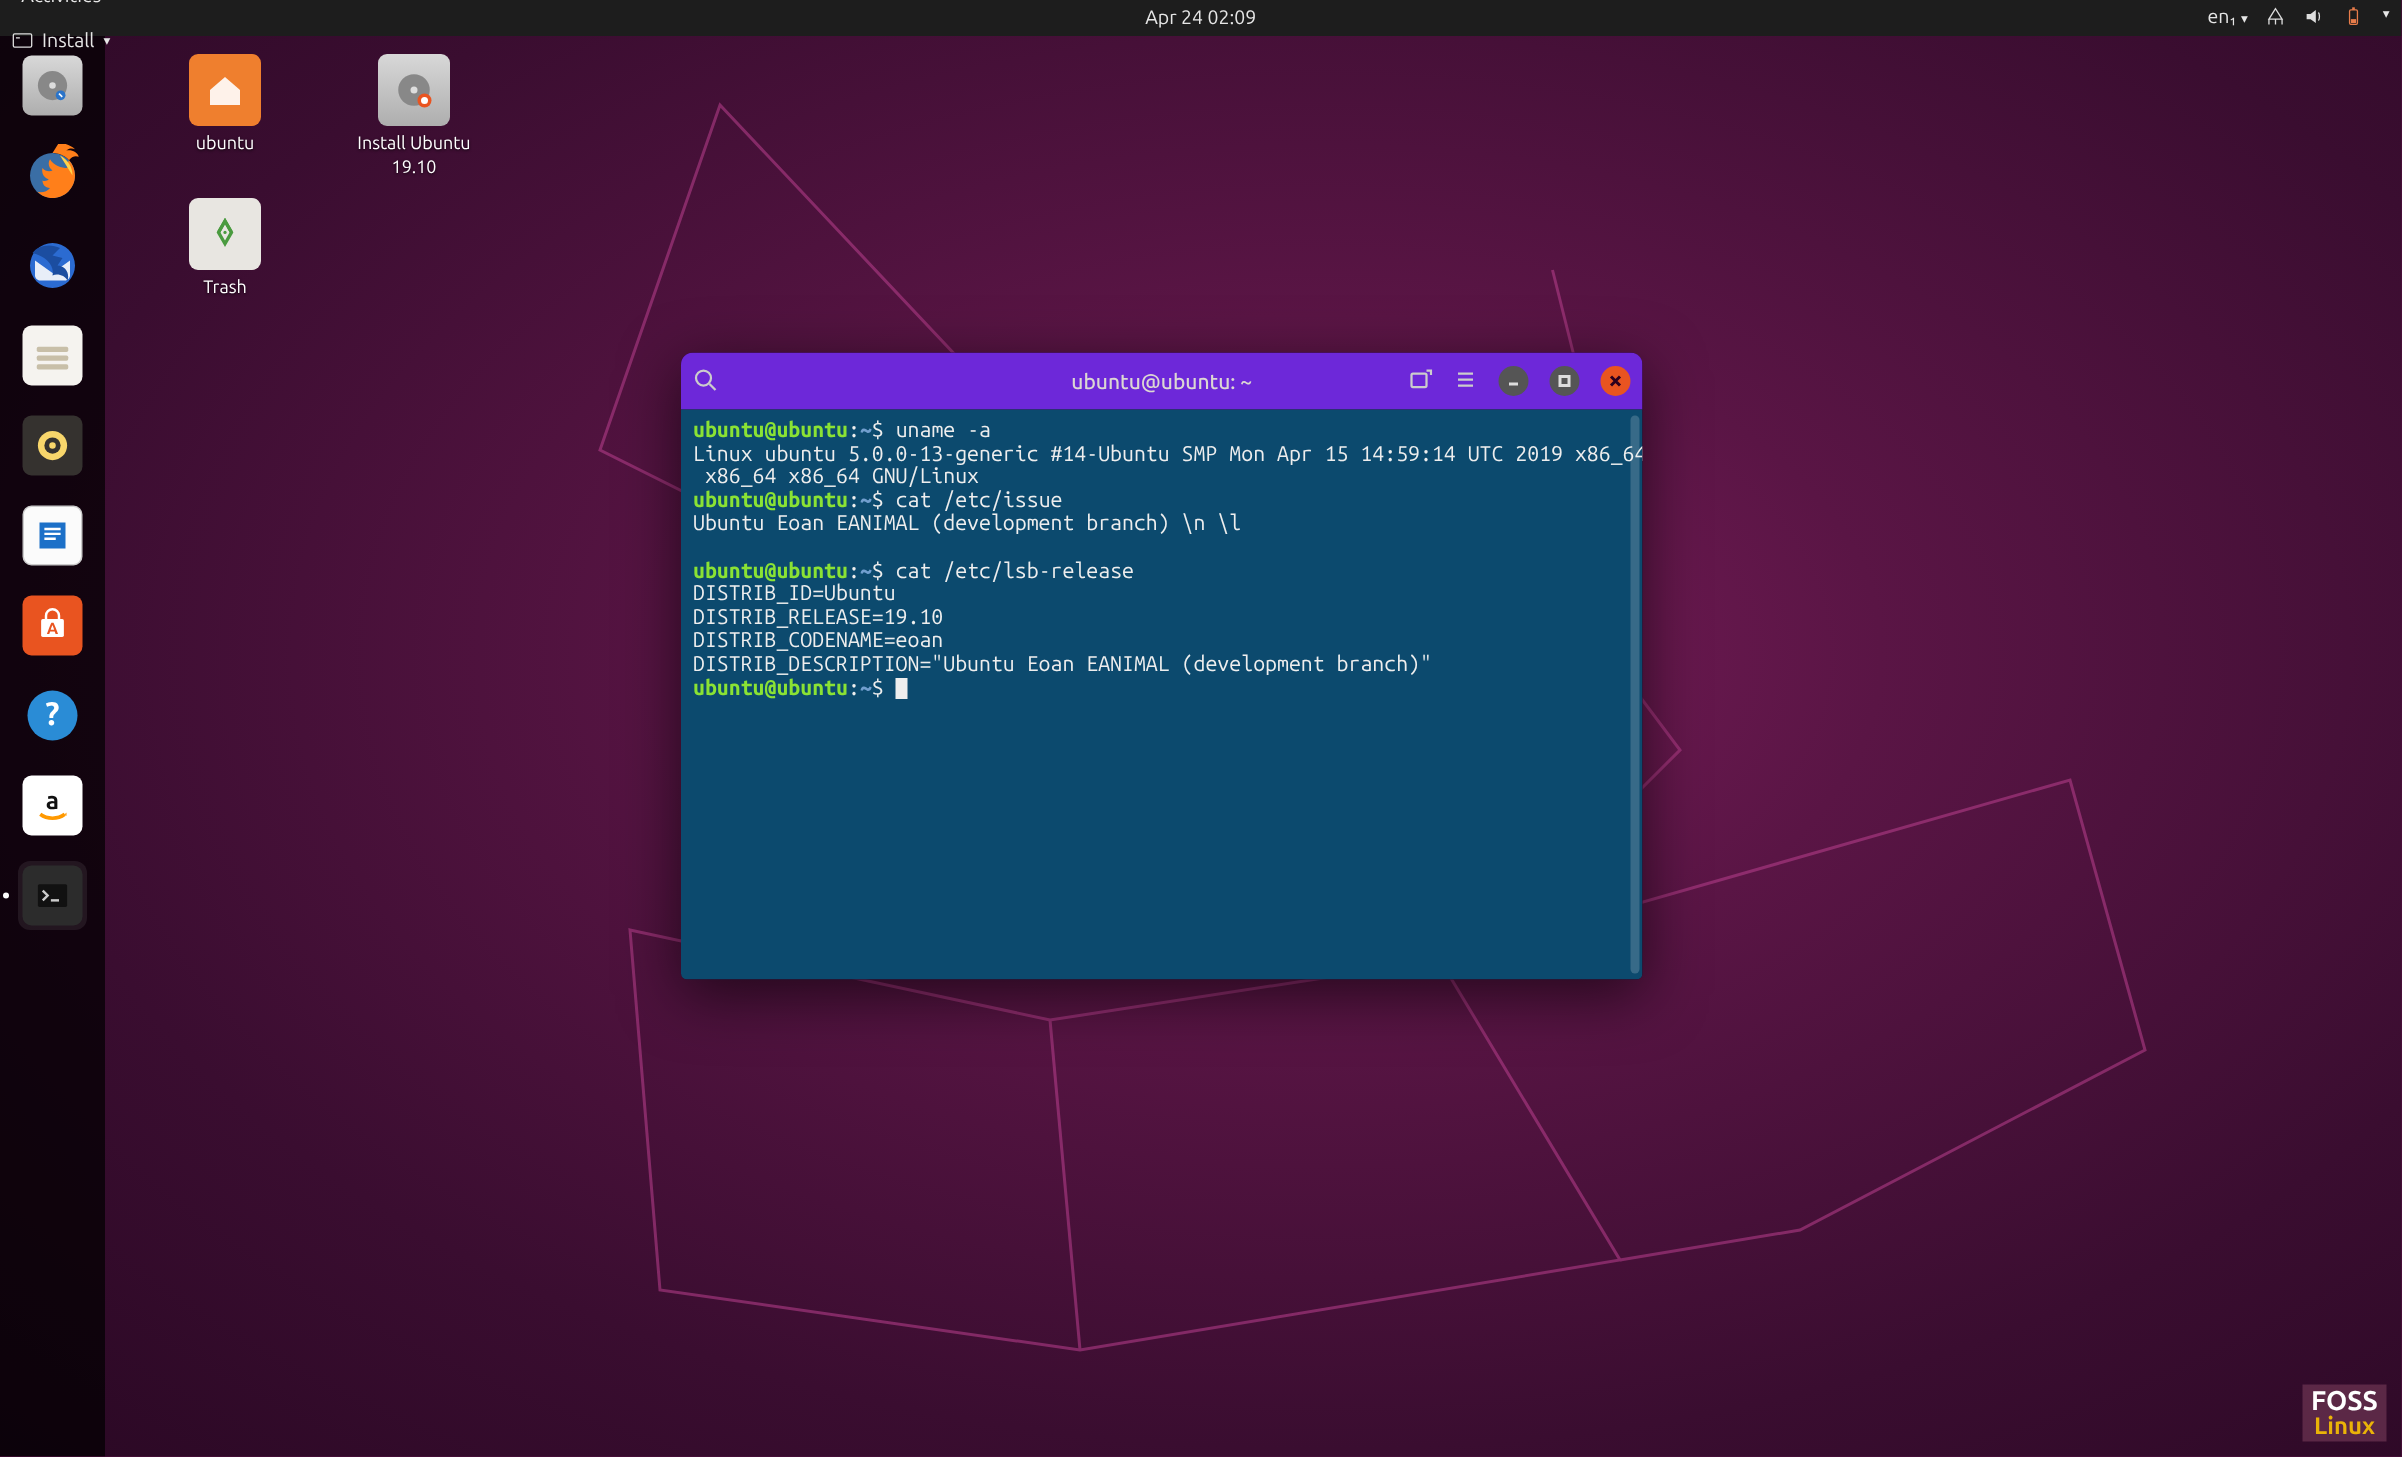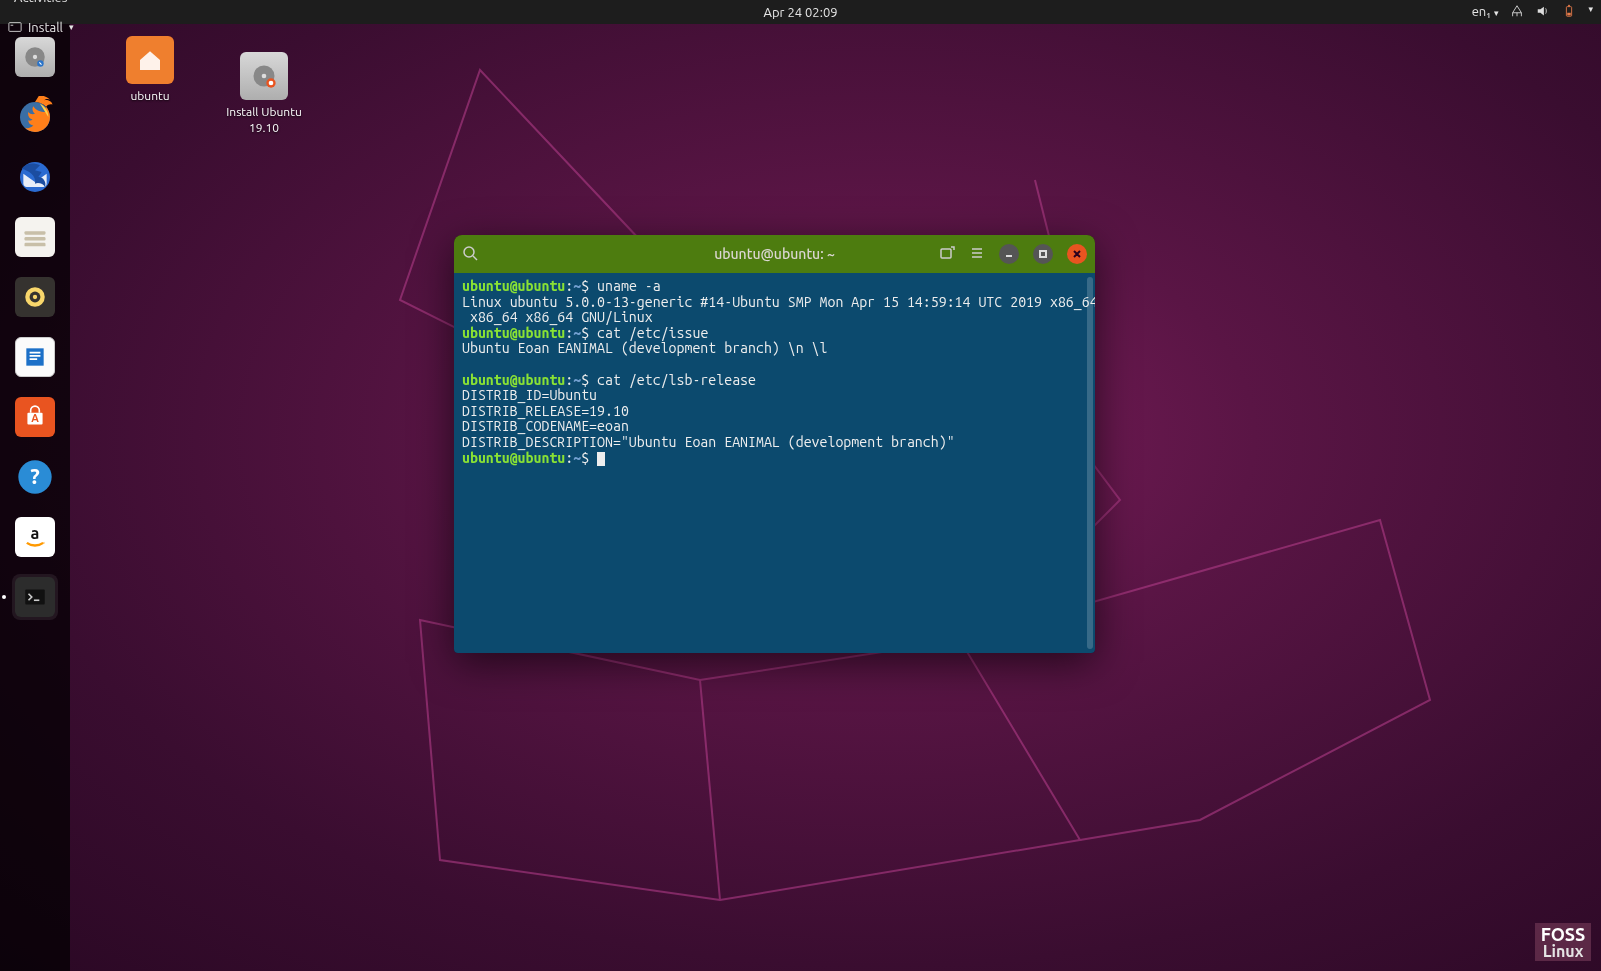--- a/index.html
+++ b/index.html
@@ -72,21 +72,21 @@
   position: absolute;
   left: 384px; top: 211px;
   width: 641px; height: 418px;
   background: #2c001e;
   border-radius: 8px 8px 4px 4px;
   box-shadow: 0 10px 40px rgba(0,0,0,0.6);
   display: flex; flex-direction: column;
   overflow: hidden;
 }
 .titlebar {
-  height: 38px; background: #4d7c0f;
+  height: 38px; background: #6d28d9;
   display: flex; align-items: center;
   padding: 0 8px;
   color: #dcd7d3;
   font-size: 14px;
 }
 .titlebar .title { position:absolute;left:50%;transform:translateX(-50%); font-weight: 500; }
 .titlebar .tb-left, .titlebar .tb-right { display: flex; align-items: center; gap: 14px; }
 .titlebar .tb-right { margin-left: auto; }
 .win-btn { width: 20px; height: 20px; border-radius: 50%; display:flex;align-items:center;justify-content:center; }
 .win-btn.close { background: #e95420; }
@@ -117,21 +117,21 @@
 .cursor { display:inline-block; width: 8px; height: 14px; background:#eee; vertical-align: text-bottom; }
 
 
 .watermark {
   position: absolute; right: 10px; bottom: 10px;
   width: 56px; padding:2px 4px;
   background: rgba(120,60,90,0.6);
   color:#fff; font-weight:bold;
   font-size:18px; line-height:1; text-align:center;
 }
-.watermark .line2{ color:#e5e5e5; font-size:16px;}
+.watermark .line2{ color:#eab308; font-size:16px;}
 </style>
 </head>
 <body>
 
 <div class="wallpaper">
   <svg viewBox="0 0 1601 971" preserveAspectRatio="none">
     <g stroke="#b93f8e" stroke-width="2" fill="none" opacity="0.55">
       <path d="M480 70 L640 240 L560 380 L400 300 Z"></path>
       <path d="M560 380 L710 300 L640 240"></path>
       <path d="M420 620 L700 680 L960 640 L1080 840 L720 900 L440 860 Z"></path>
@@ -268,30 +268,40 @@
 
 <div class="desktop">
   <div class="desktop-icon" style="left:30px; top:12px;">
     <div class="icon" style="background:#ef7f2e;">
         <svg width="30" height="30" viewBox="0 0 24 24">
           <path d="M4 12l8-7 8 7v8H4z" fill="#fff" opacity="0.9"></path>
         </svg>
       </div>
     <div class="label">ubuntu</div>
   </div>
-  <div class="desktop-icon" style="left:144px; top:12px;margin-top:16px;">
+  <div class="desktop-icon" style="left:156px; top:12px;">
     <div class="icon" style="background:linear-gradient(#d8d8d8,#aeaeae);">
         <svg width="28" height="28" viewBox="0 0 24 24">
           <circle cx="12" cy="12" r="9" fill="#888"></circle>
           <circle cx="12" cy="12" r="2" fill="#ddd"></circle>
           <circle cx="18" cy="18" r="4" fill="#e95420"></circle>
           <circle cx="18" cy="18" r="2" fill="#fff"></circle>
         </svg>
       </div>
     <div class="label">Install Ubuntu 19.10</div>
+  </div>
+  <div class="desktop-icon" style="left:30px; top:108px;">
+    <div class="icon" style="background:#e8e6e1;">
+        <svg width="26" height="26" viewBox="0 0 24 24">
+          <path d="M12 4l4 7-4 7-4-7z" fill="none" stroke="#4a9b3f" stroke-width="2"></path>
+          <path d="M8 11l4-7 4 7" fill="none" stroke="#4a9b3f" stroke-width="2"></path>
+          <circle cx="12" cy="11" r="1" fill="#4a9b3f"></circle>
+        </svg>
+      </div>
+    <div class="label">Trash</div>
   </div>
 
   <div class="terminal-window">
     <div class="titlebar">
       <div class="tb-left">
         <span class="tb-icon"><svg viewBox="0 0 16 16">
               <circle cx="7" cy="7" r="5"></circle>
               <path d="M11 11l4 4"></path>
             </svg></span>
       </div>

